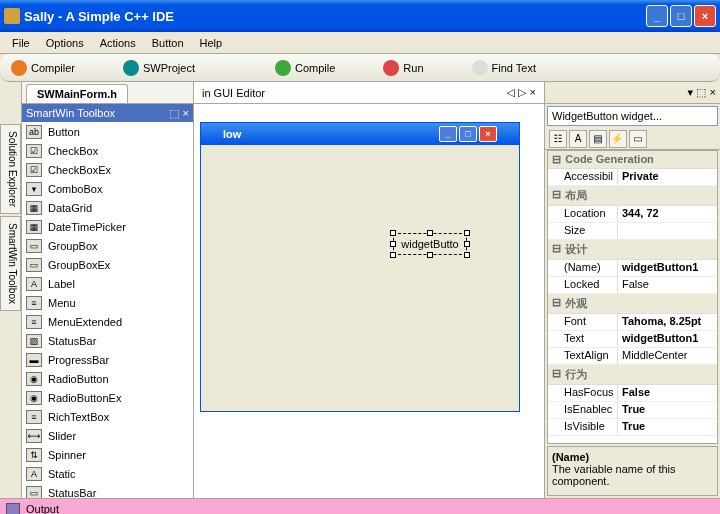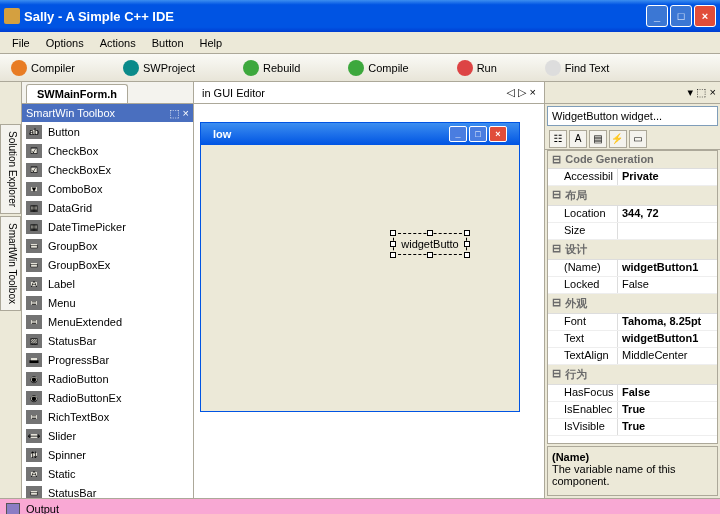--- a/index.html
+++ b/index.html
@@ -8,42 +8,42 @@
 .titlebar { height: 28px; background: linear-gradient(to bottom, #3c8ef0, #0054e3 15%, #0054e3 85%, #003dd1); display: flex; align-items: center; padding: 16px 4px; color: white; }
 .titlebar .icon { width: 16px; height: 16px; background: #d4a040; border-radius: 2px; margin-right: 4px; }
 .titlebar-title { font-weight: bold; font-size: 13px; flex: 1; }
 .titlebar-buttons { display: flex; gap: 2px; }
 .titlebar-btn { width: 22px; height: 22px; background: #3b77d4; border: 1px solid #fff; border-radius: 3px; display: flex; align-items: center; justify-content: center; color: white; font-weight: bold; cursor: pointer; }
 .titlebar-btn.close { background: #e14d3a; }
 
 .menubar { height: 22px; background: #ece9d8; border-bottom: 1px solid #aca899; display: flex; align-items: center; padding: 0 4px; }
 .menubar-item { padding: 2px 8px; cursor: pointer; }
 
-.toolbar { height: 28px; background: linear-gradient(to bottom, #fafaf6, #e8e5d8); border-bottom: 1px solid #aca899; display: flex; align-items: center; padding: 0 4px; gap: 2px; }
+.toolbar { height: 28px; background: linear-gradient(to bottom, #fafaf6, #e8e5d8); border-bottom: 1px solid #aca899; display: flex; align-items: center; padding: 0 4px; gap: 2px; border-radius: 9px; }
 .toolbar-btn { display: flex; align-items: center; padding: 2px 6px; cursor: pointer; gap: 4px; border: 1px solid transparent; }
 .tb-icon { width: 16px; height: 16px; border-radius: 50%; }
 .tb-orange { background: #e87c24; } .tb-teal { background: #0a8a8a; } .tb-green { background: #3da83d; } .tb-red { background: #d44; } .tb-find { background: #ddd; }
 
 .workspace { display: flex; height: 416px; }
 .leftrail { width: 22px; background: #ece9d8; border-right: 1px solid #aca899; display: flex; flex-direction: column; }
 .rail-tab { writing-mode: vertical-rl; padding: 6px 2px; font-size: 10px; border: 1px solid #aca899; background: #f4f3ee; cursor: pointer; margin-top: 2px; }
 
 .toolbox-col { width: 172px; background: #fff; border-right: 1px solid #aca899; display: flex; flex-direction: column; }
 .doc-tabs { height: 22px; background: #f4f3ee; border-bottom: 1px solid #aca899; display: flex; align-items: flex-end; padding-left: 4px; }
 .doc-tab { padding: 3px 10px; background: #fff; border: 1px solid #aca899; border-bottom: none; border-radius: 3px 3px 0 0; font-weight: bold; }
 .tbx-header { height: 18px; background: #4a6fbf; color: white; display: flex; align-items: center; padding: 0 4px; font-size: 10px; justify-content: space-between; }
 .tbx-list { flex: 1; overflow: hidden; }
 .tbx-item { display: flex; align-items: center; height: 19px; padding: 0 4px; gap: 6px; cursor: pointer; }
-.tbx-icon { width: 16px; height: 14px; background: #e4e2d8; border: 5px solid #737373; display: inline-flex; align-items: center; justify-content: center; font-size: 9px; }
+.tbx-icon { width: 16px; height: 14px; background: #e4e2d8; border: 1px solid #737373; display: inline-flex; align-items: center; justify-content: center; font-size: 9px; }
 
 .center { flex: 1; display: flex; flex-direction: column; background: #fff; }
 .editor-hdr { height: 22px; border-bottom: 1px solid #aca899; display: flex; align-items: center; padding: 0 8px; justify-content: space-between; }
 .design-area { flex: 1; background: #fff; position: relative; padding: 18px 6px; }
 .form-window { width: 320px; height: 290px; border: 1px solid #0054e3; background: #ece9d8; }
-.form-title { height: 22px; background: linear-gradient(to bottom, #3c8ef0, #0054e3); color: white; display: flex; align-items: center; padding: 0 12px; font-size: 11px; font-weight: bold; justify-content: space-between; }
+.form-title { height: 22px; background: linear-gradient(to bottom, #3c8ef0, #0054e3); color: white; display: flex; align-items: center; padding: 0 22px; font-size: 11px; font-weight: bold; justify-content: space-between; }
 .form-title-btns { display: flex; gap: 2px; }
 .ftb { width: 18px; height: 16px; background: #4a7de0; border: 1px solid #fff; border-radius: 2px; font-size: 9px; display: flex; align-items: center; justify-content: center; }
 .ftb.close { background: #e14d3a; }
 .form-canvas { height: calc(100% - 22px); background-image: radial-gradient(circle, #555 0.6px, transparent 0.6px); background-size: 8px 8px; position: relative; }
 .widget-btn { position: absolute; left: 192px; top: 88px; width: 74px; height: 22px; background: #ece9d8; border: 1px dashed #000; display: flex; align-items: center; justify-content: center; font-size: 10px; }
 .handle { position: absolute; width: 6px; height: 6px; background: #fff; border: 1px solid #000; }
 
 .right { width: 176px; background: #ece9d8; border-left: 1px solid #aca899; display: flex; flex-direction: column; }
 .right-tabs { height: 22px; display: flex; justify-content: flex-end; align-items: center; padding-right: 4px; gap: 4px; border-bottom: 1px solid #aca899; }
 .prop-combo { height: 20px; background: #fff; border: 1px solid #7f9db9; margin: 2px; padding: 3px 4px; display: flex; align-items: center; font-size: 10px; }
@@ -86,24 +86,20 @@
     <div class="toolbar-btn">
       <div class="tb-icon tb-orange"></div>
       <span>Compiler</span>
     </div>
     <div style="flex: 1 1 0%; max-width: 30px;"></div>
     <div class="toolbar-btn">
       <div class="tb-icon tb-teal"></div>
       <span>SWProject</span>
     </div>
     <div style="flex: 1 1 0%; max-width: 30px;"></div>
-    <div class="toolbar-btn">
-      <div class="tb-icon tb-green"></div>
-      <span>Rebuild</span>
-    </div>
     <div style="flex: 1 1 0%; max-width: 30px;"></div>
     <div class="toolbar-btn">
       <div class="tb-icon tb-green"></div>
       <span>Compile</span>
     </div>
     <div style="flex: 1 1 0%; max-width: 30px;"></div>
     <div class="toolbar-btn">
       <div class="tb-icon tb-red"></div>
       <span>Run</span>
     </div>

